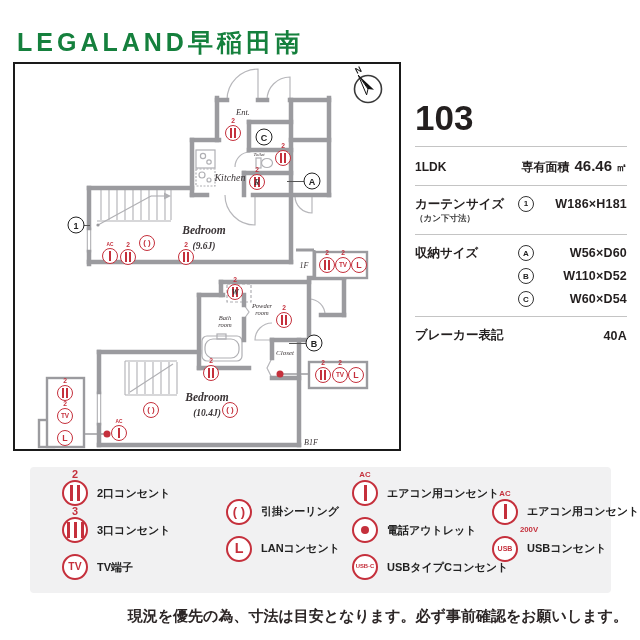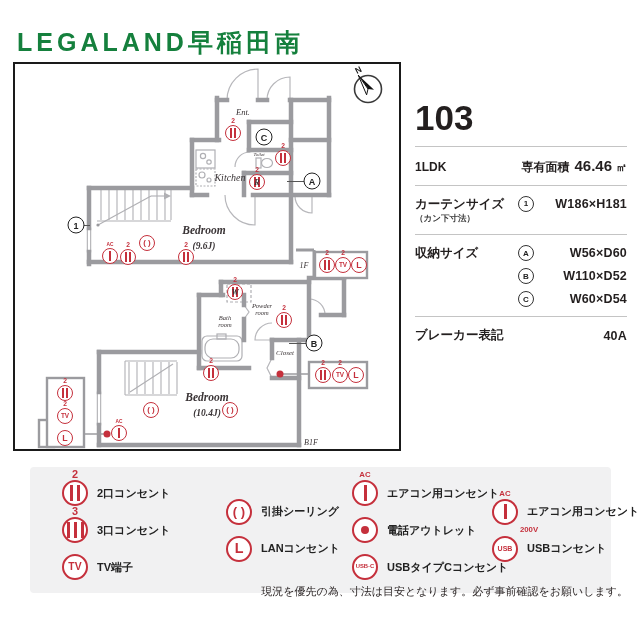--- a/index.html
+++ b/index.html
@@ -51,21 +51,21 @@
   .mk{width:14px;height:14px;border:1.2px solid #333;border-radius:50%;flex:none;
       display:flex;align-items:center;justify-content:center;font-size:8px;font-weight:700;color:#222;margin-right:9px;}
   .row-val{font-size:12.5px;font-weight:800;min-width:84px;text-align:right;letter-spacing:0.2px;}
   
   #legend{position:absolute;left:30px;top:467px;width:581px;height:126px;background:#f1f1f2;border-radius:4px;
           display:flex;align-items:center;box-sizing:border-box;padding-left:32px;}
   .leg-col{display:flex;flex-direction:column;justify-content:center;gap:11px;height:100%;flex:none;}
   .leg-item{display:flex;align-items:center;height:26px;}
   .leg-label{font-size:11px;font-weight:700;color:#222;margin-left:9px;white-space:nowrap;}
   
-  .note{position:absolute;right:12px;top:584px;font-size:11px;font-weight:400;color:#2c2626;}
+  .note{position:absolute;right:12px;top:607px;font-size:15px;font-weight:700;color:#2c2626;}
 </style>
 </head>
 <body>
 
 <div id="page">
 
   <div class="title">LEGALAND早稲田南</div>
 
   <div id="plan">
     <svg width="389" height="390" viewBox="0 0 389 390">

